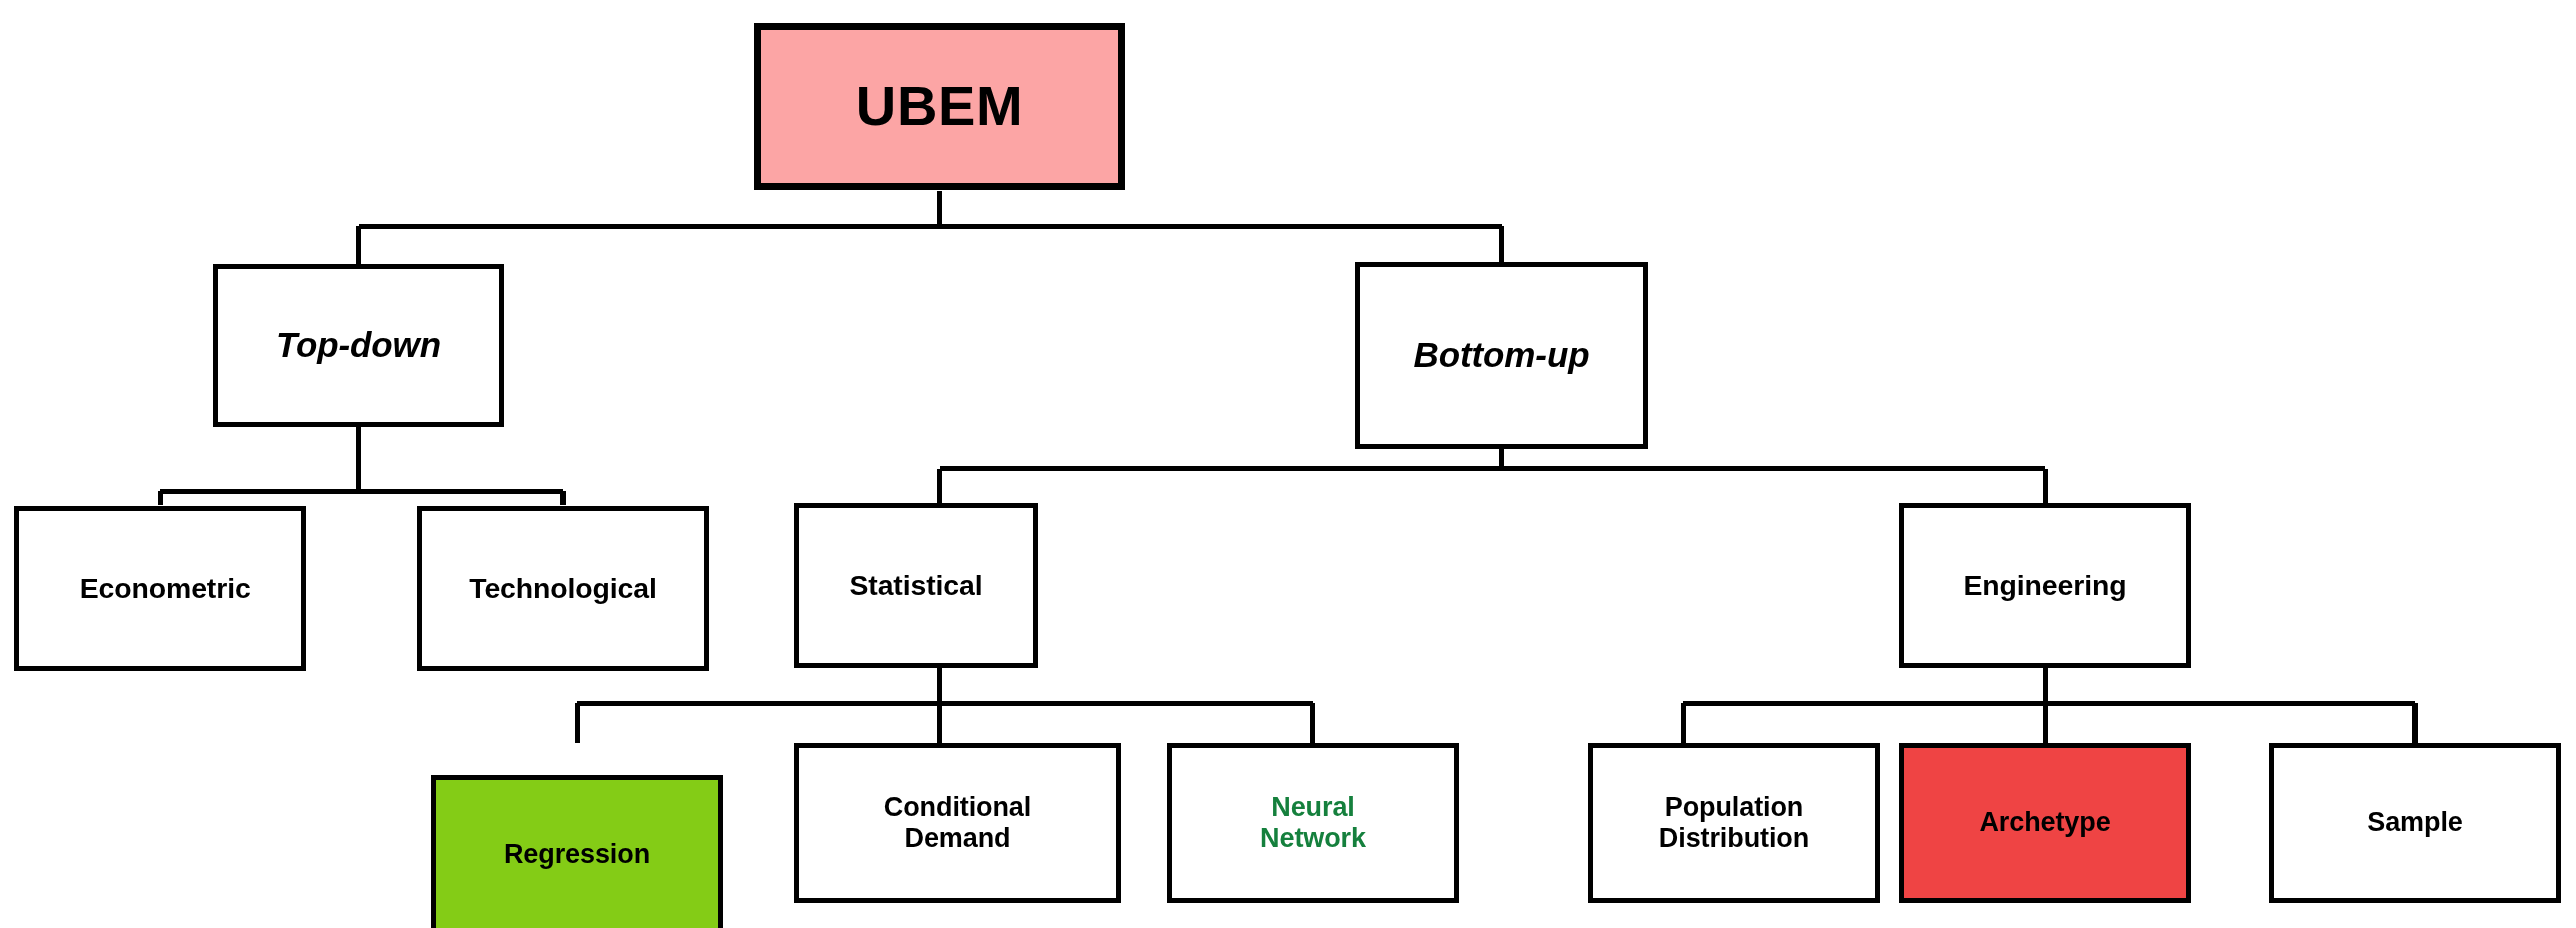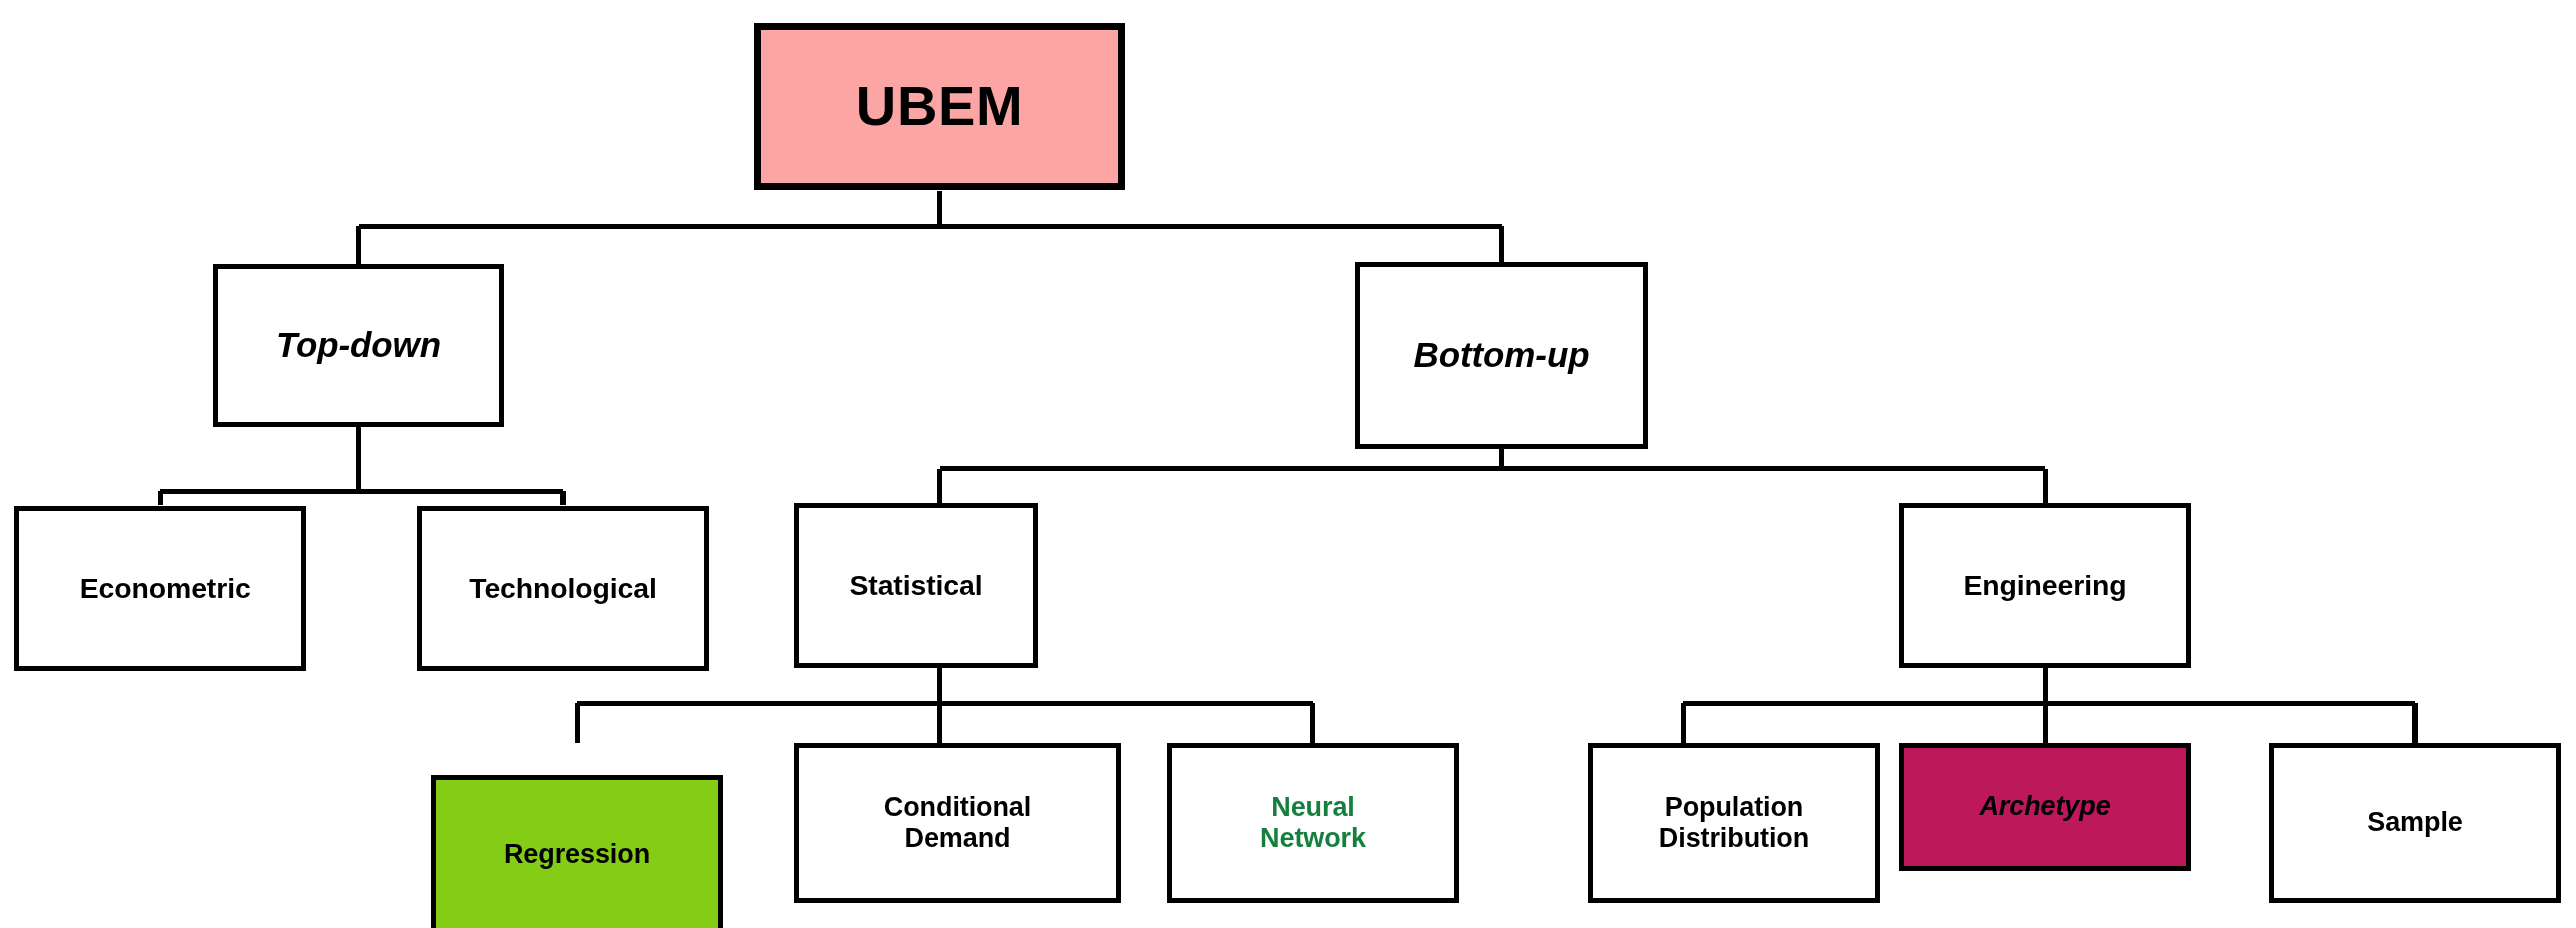--- a/index.html
+++ b/index.html
@@ -121,21 +121,21 @@
 Demand</span>
       </div>
       <div class="node level-4" style="left: 1167px; top: 743px; width: 292px; height: 160px; border-color: rgb(0, 0, 0); background: rgb(255, 255, 255);">
         <span class="node-label" style="color: #15803d;">Neural
 Network</span>
       </div>
       <div class="node level-4" style="left: 1588px; top: 743px; width: 292px; height: 160px; border-color: rgb(0, 0, 0); background: rgb(255, 255, 255);">
         <span class="node-label" style="color: rgb(0, 0, 0);">Population
 Distribution</span>
       </div>
-      <div class="node level-4" style="left: 1899px; top: 743px; width: 292px; height: 128px; border-color: rgb(0, 0, 0); background: #be185d; font-style: italic;">
+      <div class="node level-4" style="left: 1899px; top: 743px; width: 292px; height: 160px; border-color: rgb(0, 0, 0); background: #ef4444;">
         <span class="node-label" style="color: rgb(0, 0, 0);">Archetype</span>
       </div>
       <div class="node level-4" style="left: 2269px; top: 743px; width: 292px; height: 160px; border-color: rgb(0, 0, 0); background: rgb(255, 255, 255);">
         <span class="node-label" style="color: rgb(0, 0, 0);">Sample</span>
       </div>
     </div>
 </div>
 
 
 </body></html>

